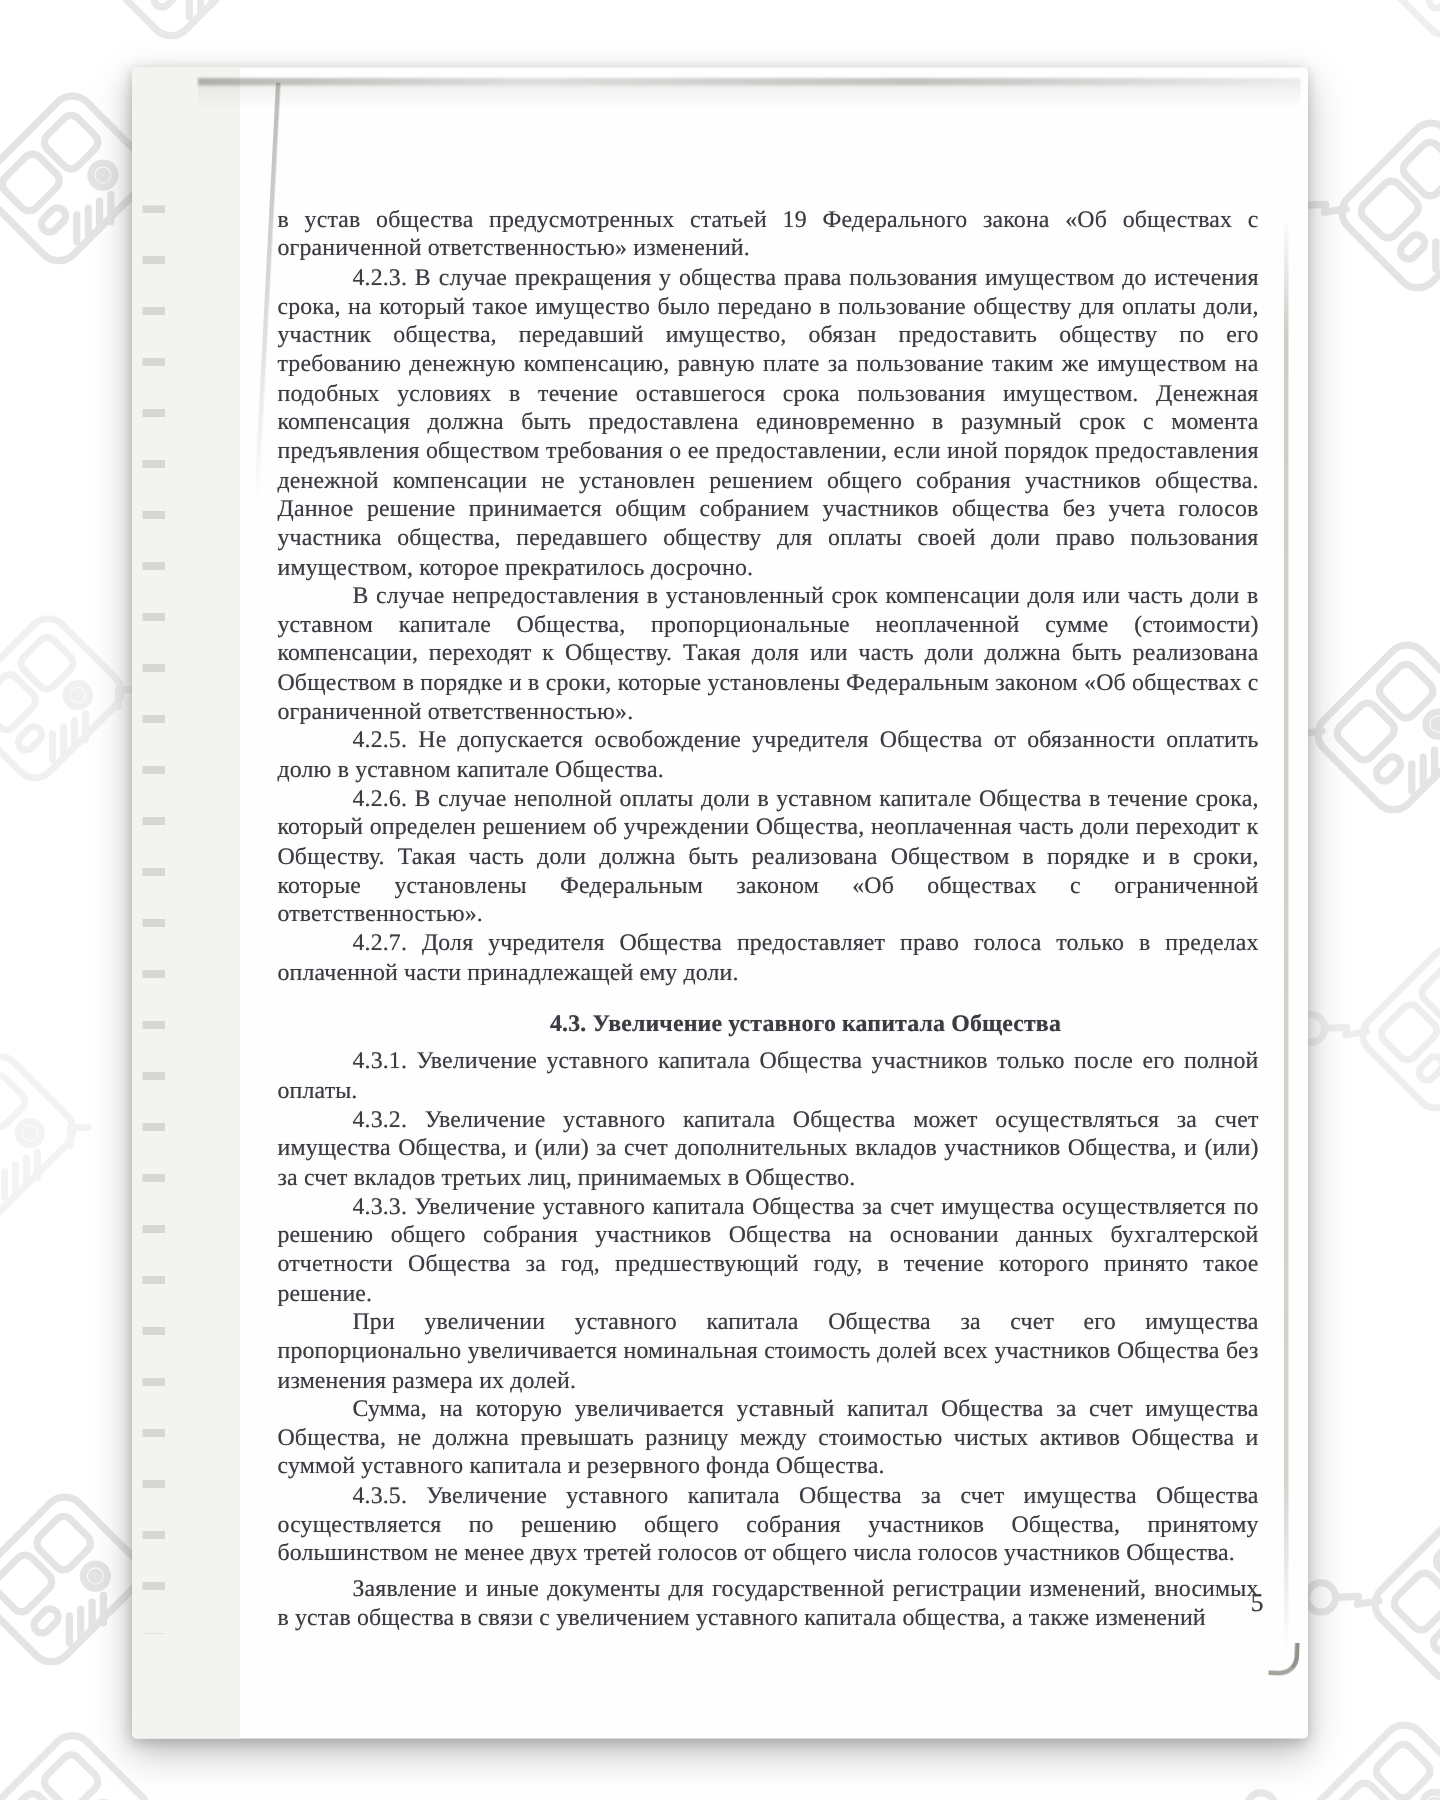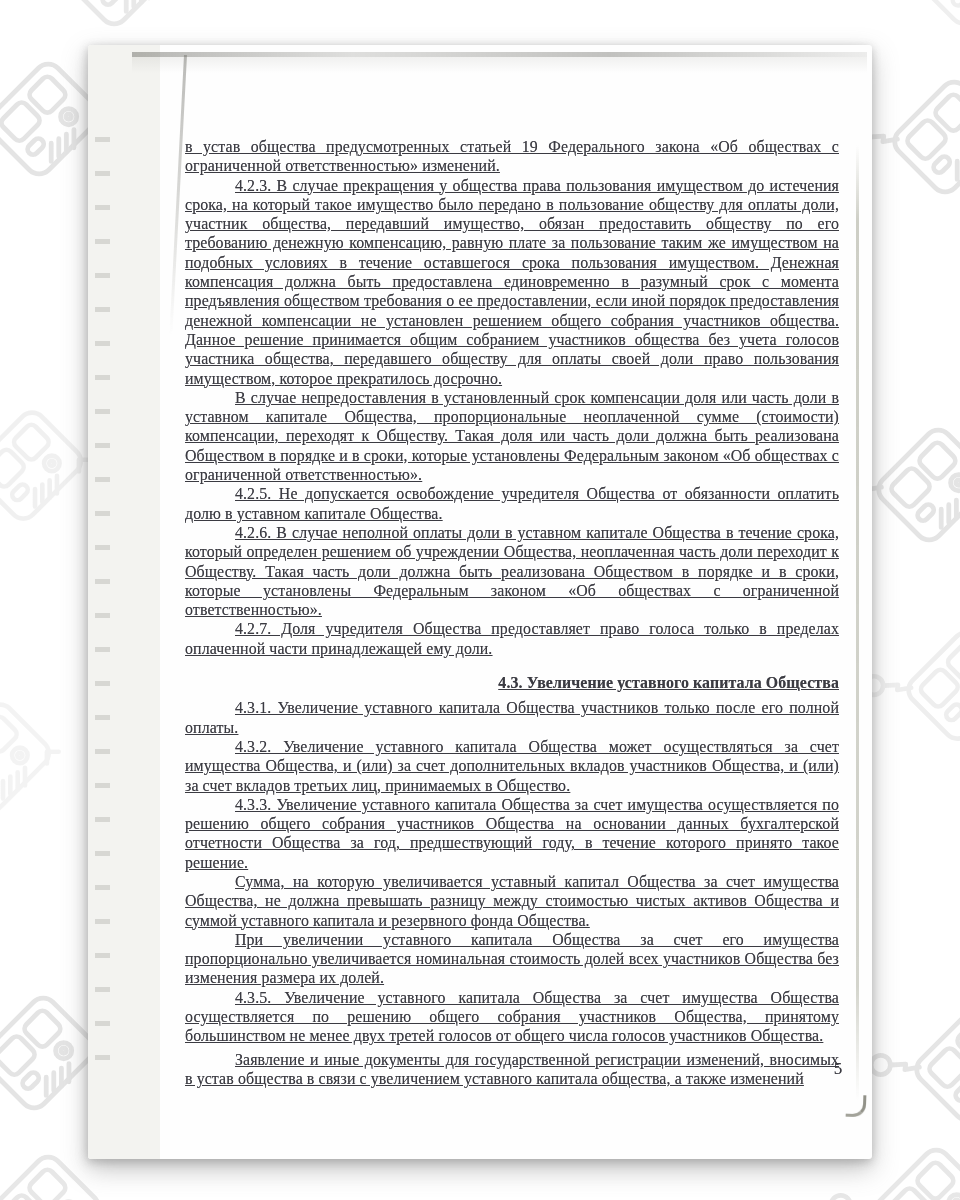--- a/index.html
+++ b/index.html
@@ -57,25 +57,24 @@
     border-right:3px solid rgba(110,110,98,.75); border-bottom:3px solid rgba(125,125,112,.7);
     border-bottom-right-radius:13px; transform:rotate(2deg); filter:blur(.3px);
   }
 
   
   .text-block {
     position:absolute; left:97px; top:92px; width:654px;
     font-size:15.9px; line-height:19.3px; color:var(--ink,#3b3b42);
     text-shadow:0 0 .5px rgba(59,59,66,.6);
     letter-spacing:.1px;
-    text-decoration:underline;
   }
   .para { text-align:justify; }
   .para.indent { text-indent:50px; }
-  .para.heading { font-weight:bold; margin:15px 0 6px 0; text-indent:50px; text-align:right; }
+  .para.heading { font-weight:bold; margin:15px 0 6px 0; text-indent:50px; text-align:center; }
   .para.gap-top { margin-top:4px; }
 
   .page-number {
     position:absolute; left:738px; top:1014px; width:24px;
     font-size:17px; color:var(--ink,#3b3b42); text-shadow:0 0 .5px rgba(59,59,66,.6);
     text-align:center;
   }
 </style>
 </head>
 <body style="--ink: #3b3b42;">
@@ -266,22 +265,22 @@
         <p class="para">в устав общества предусмотренных статьей 19 Федерального закона «Об обществах с ограниченной ответственностью» изменений.</p>
         <p class="para indent">4.2.3. В случае прекращения у общества права пользования имуществом до истечения срока, на который такое имущество было передано в пользование обществу для оплаты доли, участник общества, передавший имущество, обязан предоставить обществу по его требованию денежную компенсацию, равную плате за пользование таким же имуществом на подобных условиях в течение оставшегося срока пользования имуществом. Денежная компенсация должна быть предоставлена единовременно в разумный срок с момента предъявления обществом требования о ее предоставлении, если иной порядок предоставления денежной компенсации не установлен решением общего собрания участников общества. Данное решение принимается общим собранием участников общества без учета голосов участника общества, передавшего обществу для оплаты своей доли право пользования имуществом, которое прекратилось досрочно.</p>
         <p class="para indent">В случае непредоставления в установленный срок компенсации доля или часть доли в уставном капитале Общества, пропорциональные неоплаченной сумме (стоимости) компенсации, переходят к Обществу. Такая доля или часть доли должна быть реализована Обществом в порядке и в сроки, которые установлены Федеральным законом «Об обществах с ограниченной ответственностью».</p>
         <p class="para indent">4.2.5. Не допускается освобождение учредителя Общества от обязанности оплатить долю в уставном капитале Общества.</p>
         <p class="para indent">4.2.6. В случае неполной оплаты доли в уставном капитале Общества в течение срока, который определен решением об учреждении Общества, неоплаченная часть доли переходит к Обществу. Такая часть доли должна быть реализована Обществом в порядке и в сроки, которые установлены Федеральным законом «Об обществах с ограниченной ответственностью».</p>
         <p class="para indent">4.2.7. Доля учредителя Общества предоставляет право голоса только в пределах оплаченной части принадлежащей ему доли.</p>
         <p class="para heading">4.3. Увеличение уставного капитала Общества</p>
         <p class="para indent">4.3.1. Увеличение уставного капитала Общества участников только после его полной оплаты.</p>
         <p class="para indent">4.3.2. Увеличение уставного капитала Общества может осуществляться за счет имущества Общества, и (или) за счет дополнительных вкладов участников Общества, и (или) за счет вкладов третьих лиц, принимаемых в Общество.</p>
         <p class="para indent">4.3.3. Увеличение уставного капитала Общества за счет имущества осуществляется по решению общего собрания участников Общества на основании данных бухгалтерской отчетности Общества за год, предшествующий году, в течение которого принято такое решение.</p>
+        <p class="para indent">При увеличении уставного капитала Общества за счет его имущества пропорционально увеличивается номинальная стоимость долей всех участников Общества без изменения размера их долей.</p>
         <p class="para indent">Сумма, на которую увеличивается уставный капитал Общества за счет имущества Общества, не должна превышать разницу между стоимостью чистых активов Общества и суммой уставного капитала и резервного фонда Общества.</p>
-        <p class="para indent">При увеличении уставного капитала Общества за счет его имущества пропорционально увеличивается номинальная стоимость долей всех участников Общества без изменения размера их долей.</p>
         <p class="para indent">4.3.5. Увеличение уставного капитала Общества за счет имущества Общества осуществляется по решению общего собрания участников Общества, принятому большинством не менее двух третей голосов от общего числа голосов участников Общества.</p>
         <p class="para indent gap-top">Заявление и иные документы для государственной регистрации изменений, вносимых в устав общества в связи с увеличением уставного капитала общества, а также изменений</p>
       </div>
 
     <div class="page-number">5</div>
   </div>
 
 </div>
 
 </body></html>

